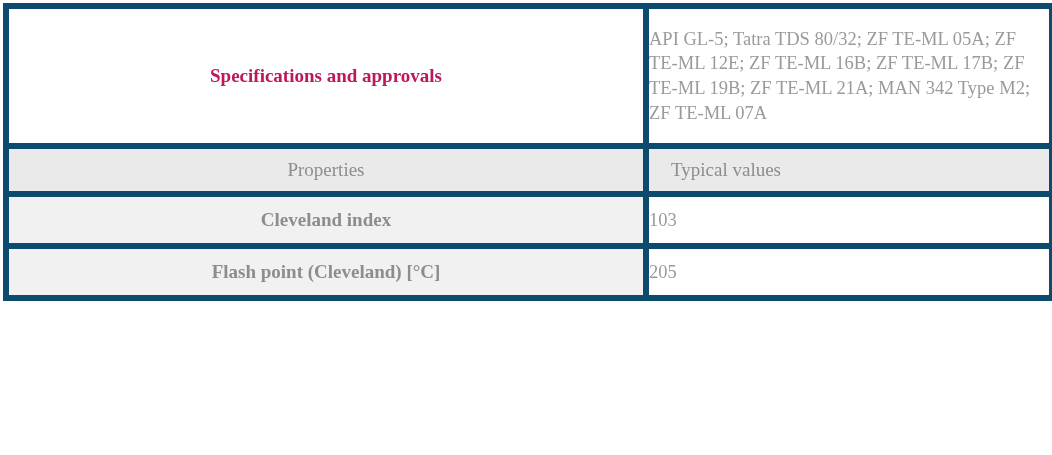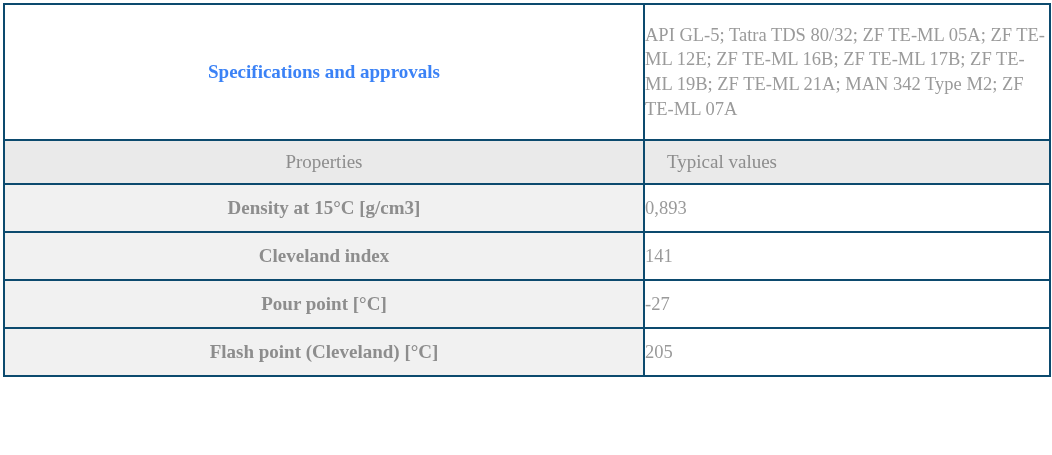--- a/index.html
+++ b/index.html
@@ -18,31 +18,31 @@
     border-collapse: collapse;
     table-layout: fixed;
     width: 1046px;
     margin: 3px 0 0 3px;
     border: 1px solid #c9c9c9;
   }
   .spec-table col.col-label { width: 640px; }
   .spec-table col.col-value { width: 406px; }
 
   .spec-table td {
-    border: 2px solid #0c4a6e;
+    border: 6px solid #0c4a6e;
     padding: 0;
     vertical-align: middle;
   }
 
   
   .approvals-label {
     text-align: center;
     font-size: 19px;
     font-weight: bold;
-    color: #3b82f6;
+    color: #be185d;
     padding: 10px 14px;
     height: 134px;
   }
   .approvals-value {
     font-size: 18.5px;
     color: #9a9a9a;
     padding: 12px 14px 12px 22px;
     line-height: 1.33;
     height: 134px;
     vertical-align: top;
@@ -94,29 +94,21 @@
   <tbody>
     <tr>
       <td class="approvals-label">Specifications and approvals</td>
       <td class="approvals-value">API GL-5;  Tatra TDS 80/32;  ZF TE-ML 05A;  ZF TE-ML 12E;  ZF TE-ML 16B;  ZF TE-ML 17B;  ZF TE-ML 19B; ZF TE-ML 21A;  MAN 342 Type M2; ZF TE-ML 07A</td>
     </tr>
     <tr>
       <td class="hdr-cell left">Properties</td>
       <td class="hdr-cell right">Typical values</td>
     </tr>
     <tr>
-      <td class="row-label">Density at 15°C [g/cm3]</td>
-      <td class="row-value">0,893</td>
-    </tr>
-    <tr>
       <td class="row-label">Cleveland index</td>
-      <td class="row-value">141</td>
-    </tr>
-    <tr>
-      <td class="row-label">Pour point [°C]</td>
-      <td class="row-value">-27</td>
+      <td class="row-value">103</td>
     </tr>
     <tr>
       <td class="row-label">Flash point (Cleveland) [°C]</td>
       <td class="row-value">205</td>
     </tr>
   </tbody>
 </table>
 
 </body></html>

